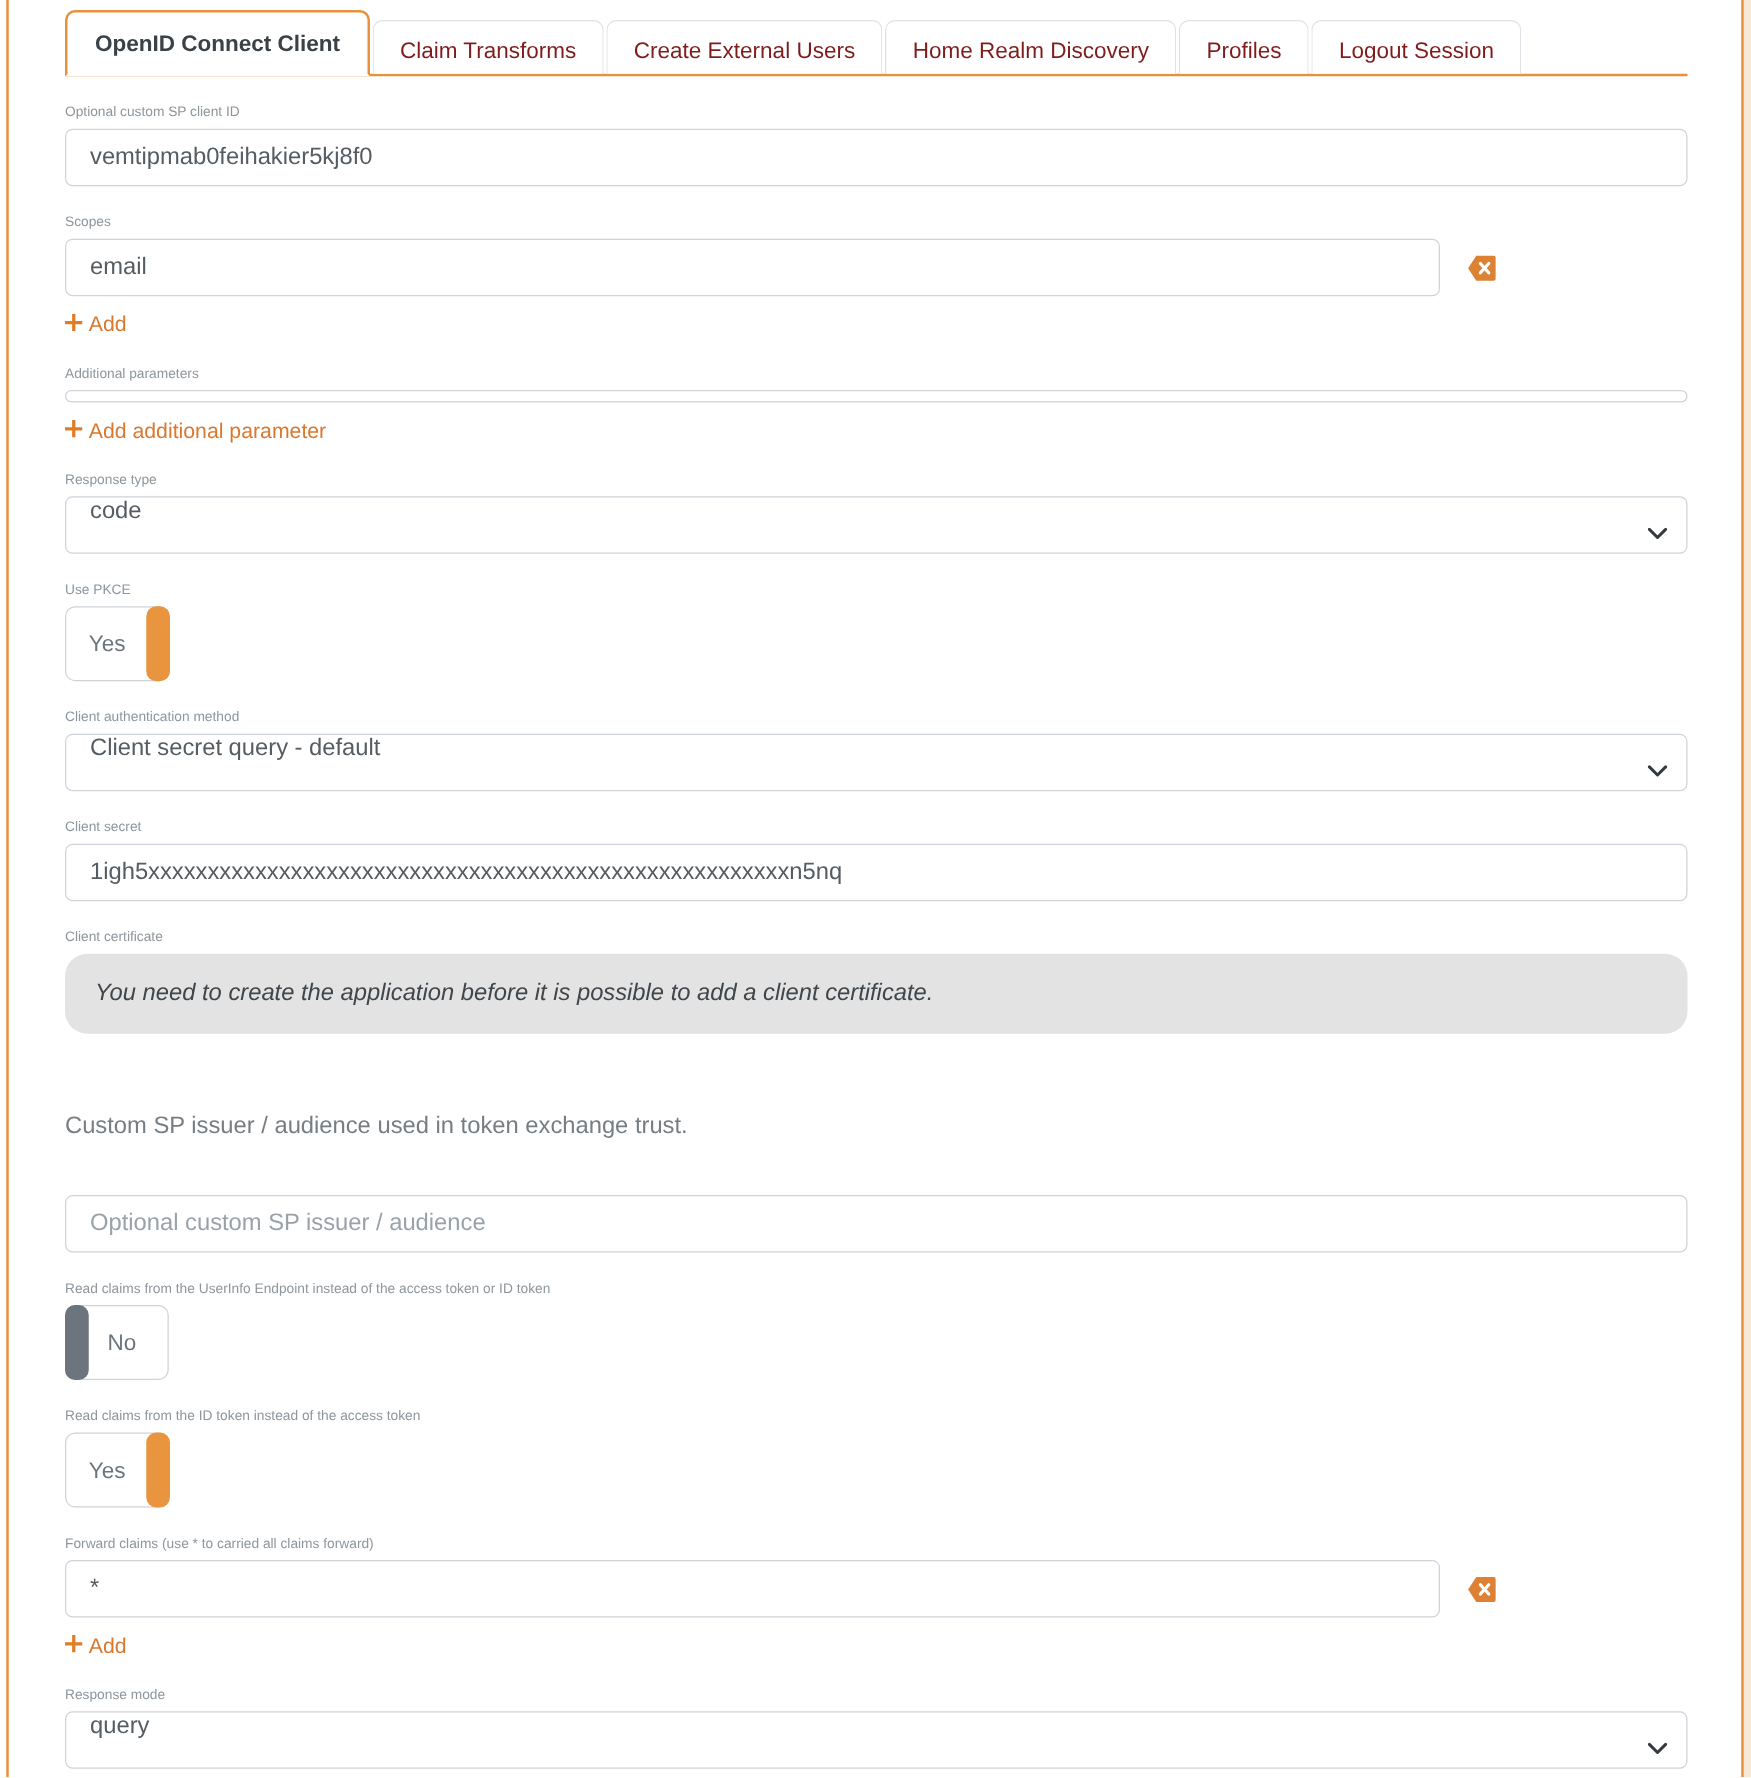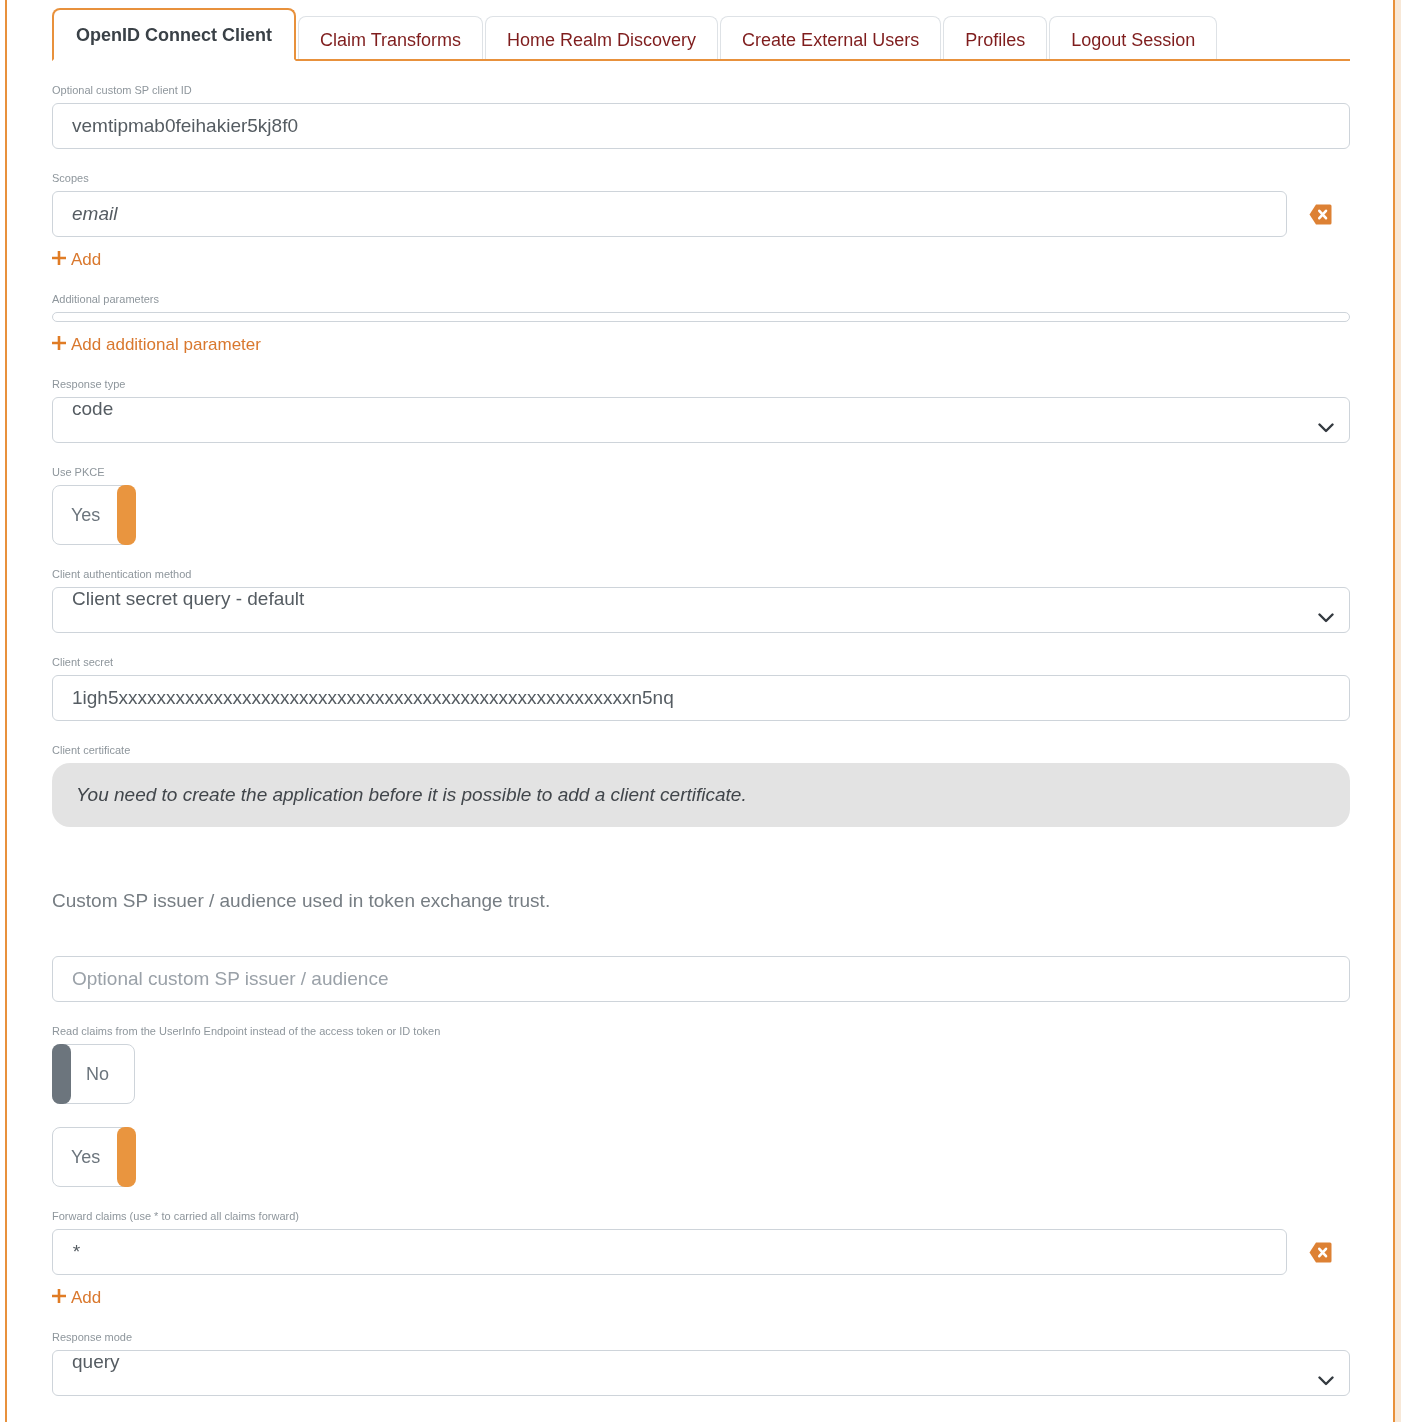--- a/index.html
+++ b/index.html
@@ -39,21 +39,21 @@
     font-family:inherit; font-size:19px; color:#555c62;
     padding:0 19px; background:#ffffff; outline:none; display:block;
   }
   .text-input::placeholder { color:#9aa1a8; opacity:1; }
   .thin-input {
     width:100%; height:10px;
     border:1px solid #ced4da; border-radius:5px;
     background:#ffffff; display:block; outline:none;
   }
   .row-with-delete { display:flex; align-items:center; }
-  .row-with-delete .text-input { width:1235px; flex:none;font-style:italic; }
+  .row-with-delete .text-input { width:1100px; flex:none; }
   .delete-icon { margin-left:22px; cursor:pointer; display:inline-flex; }
 
   .add-link {
     display:inline-flex; align-items:center; gap:5px;
     color:#d9782e; font-size:17px; margin-top:13px; cursor:pointer;
   }
 
   .select-box {
     position:relative; width:100%; height:46px;
     border:1px solid #ced4da; border-radius:6px;
@@ -86,22 +86,22 @@
 </head>
 <body>
 
 <div class="viewport">
   <div class="right-strip"></div>
   <div class="panel">
 
     <div class="tabbar">
       <div class="tab active">OpenID Connect Client</div>
       <div class="tab">Claim Transforms</div>
+      <div class="tab">Create External Users</div>
       <div class="tab">Home Realm Discovery</div>
-      <div class="tab">Create External Users</div>
       <div class="tab">Profiles</div>
       <div class="tab">Logout Session</div>
     </div>
 
     <div class="group">
       <div class="field-label">Optional custom SP client ID</div>
       <input class="text-input" type="text" value="vemtipmab0feihakier5kj8f0" style="">
     </div>
 
     <div class="group">
@@ -188,20 +188,21 @@
 
     <div class="group">
       <div class="field-label">Read claims from the UserInfo Endpoint instead of the access token or ID token</div>
       <div class="toggle off">
         <span class="handle"></span>
         <span class="toggle-label">No</span>
       </div>
     </div>
 
     <div class="group">
+      <div class="field-label">Read claims from the ID token instead of the access token</div>
       <div class="toggle on">
         <span class="toggle-label">Yes</span>
         <span class="handle"></span>
       </div>
     </div>
 
     <div class="group">
       <div class="field-label">Forward claims (use * to carried all claims forward)</div>
       <div class="row-with-delete">
         <input class="text-input" type="text" value="*" style="">

